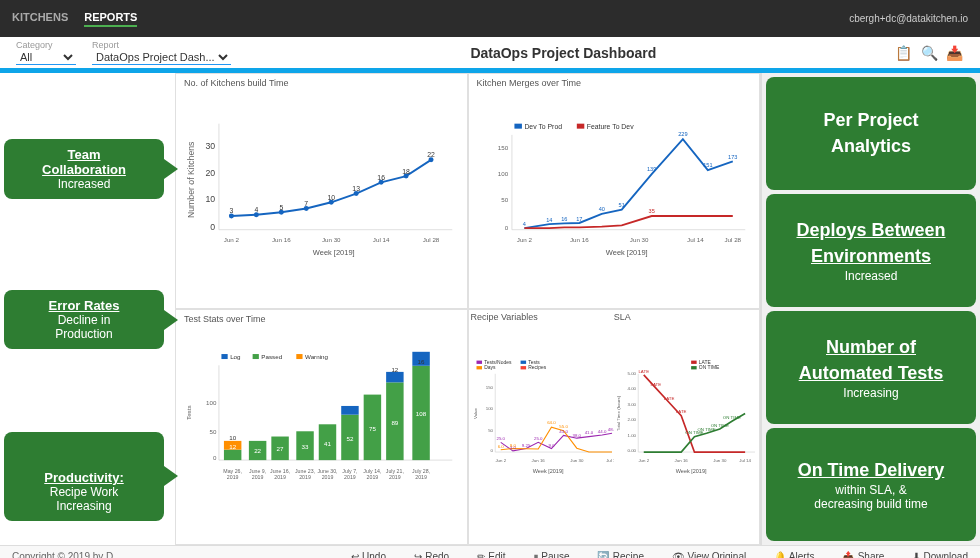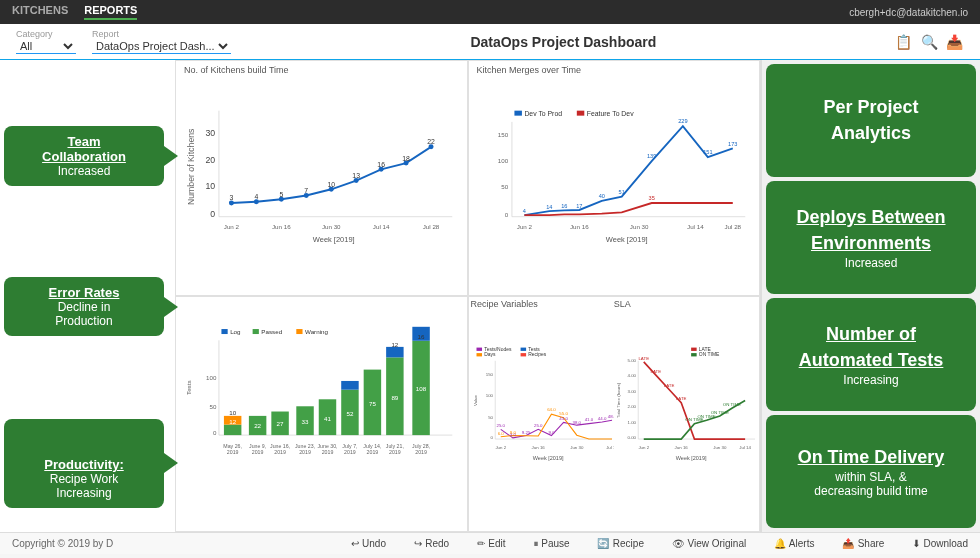--- a/index.html
+++ b/index.html
@@ -8,21 +8,21 @@
       width: 980px;
       height: 558px;
       overflow: hidden;
       background: #f5f5f5;
       position: relative;
     }
 
     
     .top-nav {
       background: #2c2c2c;
-      height: 24px;
+      height: 37px;
       display: flex;
       align-items: center;
       justify-content: space-between;
       padding: 0 12px;
     }
     .nav-links {
       display: flex;
       gap: 16px;
     }
     .nav-link {
@@ -38,21 +38,21 @@
       padding-bottom: 2px;
     }
     .nav-user {
       color: #ccc;
       font-size: 10px;
     }
 
     
     .toolbar {
       background: #fff;
-      border-bottom: 1px solid #0ea5e9;
+      border-bottom: 5px solid #0ea5e9;
       height: 36px;
       display: flex;
       align-items: center;
       padding: 0 16px;
       gap: 16px;
     }
     .toolbar-group {
       display: flex;
       flex-direction: column;
       font-size: 9px;
@@ -374,20 +374,21 @@
           <text x="38" y="100" font-size="5" fill="#666" text-anchor="middle">Jun 2</text>
           <text x="82" y="100" font-size="5" fill="#666" text-anchor="middle">Jun 16</text>
           <text x="130" y="100" font-size="5" fill="#666" text-anchor="middle">Jun 30</text>
           <text x="175" y="100" font-size="5" fill="#666" text-anchor="middle">Jul 14</text>
           <text x="205" y="100" font-size="5" fill="#666" text-anchor="middle">Jul 28</text>
           <text x="120" y="110" font-size="6" fill="#555" text-anchor="middle">Week [2019]</text>
         </svg>
       </div>
 
       <div class="chart-cell">
+        <div class="chart-title">Test Stats over Time</div>
         <svg viewBox="0 0 220 115">
 
           <rect x="30" y="3" width="5" height="4" fill="#1565C0"></rect>
           <text x="37" y="7" font-size="5" fill="#333">Log</text>
           <rect x="55" y="3" width="5" height="4" fill="#43a047"></rect>
           <text x="62" y="7" font-size="5" fill="#333">Passed</text>
           <rect x="90" y="3" width="5" height="4" fill="#ff8f00"></rect>
           <text x="97" y="7" font-size="5" fill="#333">Warning</text>
 
           <line x1="28" y1="12" x2="28" y2="88" stroke="#ccc" stroke-width="0.5"></line>

